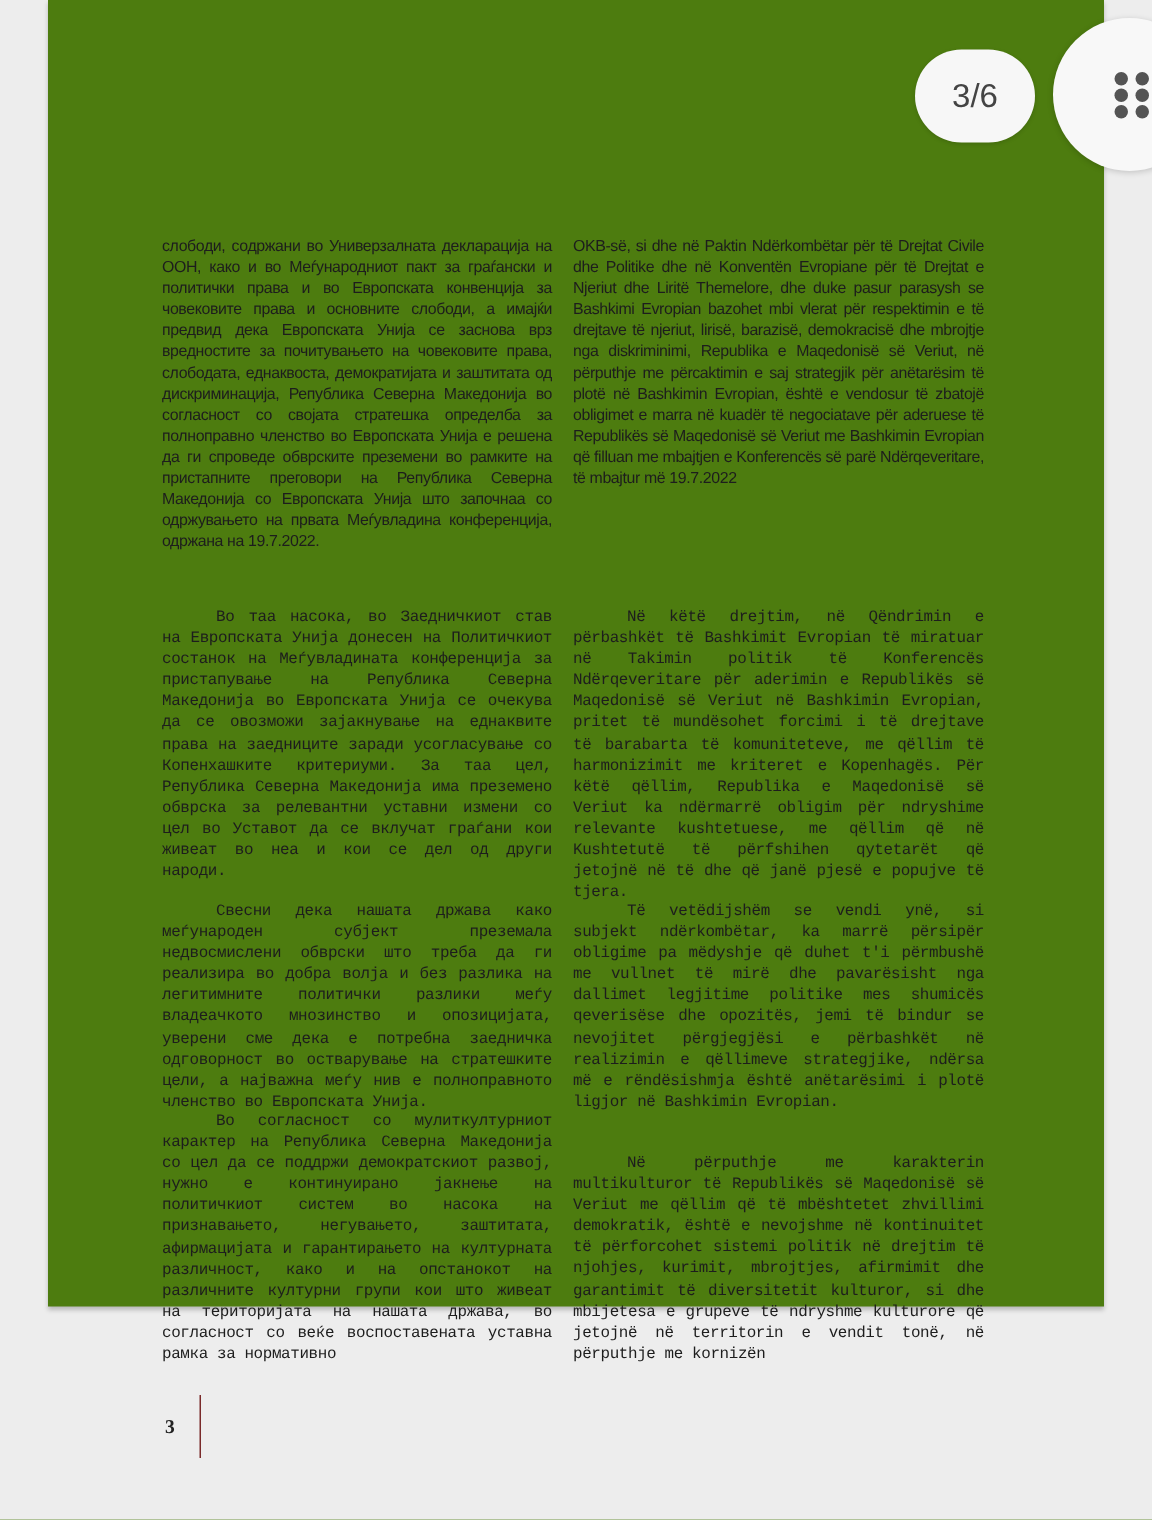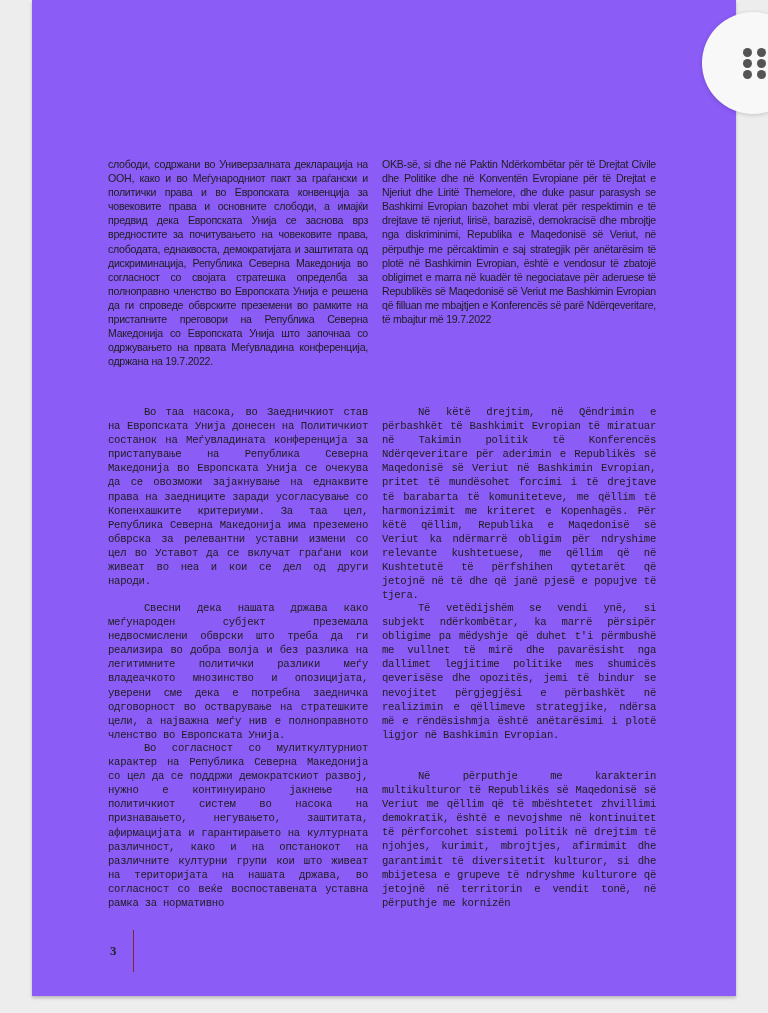--- a/index.html
+++ b/index.html
@@ -7,22 +7,22 @@
     width: 768px; height: 1013px; overflow: hidden;
     background: #ececec;
     position: relative;
     font-family: "Liberation Sans", sans-serif;
   }
   .viewer {
     position: absolute; left: 0; top: 0; width: 768px; height: 1013px;
     background: #ededed;
   }
   .page {
-    position: absolute; left: 32px; top: 0; width: 704px; height: 996px;
-    background: #8b5cf6;
+    position: absolute; left: 32px; top: 0; width: 704px; height: 871px;
+    background: #4d7c0f;
     box-shadow: 0 2px 3px rgba(0,0,0,0.22);
   }
   .col {
     position: absolute; top: 157px;
     font-family: "Liberation Sans", sans-serif;
     font-size: 10.6px; line-height: 14.1px; color: #1d1d1d;
     letter-spacing: -0.25px;
   }
   .col.left { left: 76px; width: 260px; }
   .col.right { left: 350px; width: 274px; }
@@ -70,20 +70,21 @@
       <p class="para" style="top:0px">OKB-së, si dhe në Paktin Ndërkombëtar për të Drejtat Civile dhe Politike dhe në Konventën Evropiane për të Drejtat e Njeriut dhe Liritë Themelore, dhe duke pasur parasysh se Bashkimi Evropian bazohet mbi vlerat për respektimin e të drejtave të njeriut, lirisë, barazisë, demokracisë dhe mbrojtje nga diskriminimi, Republika e Maqedonisë së Veriut, në përputhje me përcaktimin e saj strategjik për anëtarësim të plotë në Bashkimin Evropian, është e vendosur të zbatojë obligimet e marra në kuadër të negociatave për aderuese të Republikës së Maqedonisë së Veriut me Bashkimin Evropian që filluan me mbajtjen e Konferencës së parë Ndërqeveritare, të mbajtur më 19.7.2022</p>
       <p class="para indent" style="top:248px">Në këtë drejtim, në Qëndrimin e përbashkët të Bashkimit Evropian të miratuar në Takimin politik të Konferencës Ndërqeveritare për aderimin e Republikës së Maqedonisë së Veriut në Bashkimin Evropian, pritet të mundësohet forcimi i të drejtave të barabarta të komuniteteve, me qëllim të harmonizimit me kriteret e Kopenhagës. Për këtë qëllim, Republika e Maqedonisë së Veriut ka ndërmarrë obligim për ndryshime relevante kushtetuese, me qëllim që në Kushtetutë të përfshihen qytetarët që jetojnë në të dhe që janë pjesë e popujve të tjera.</p>
       <p class="para indent" style="top:444px">Të vetëdijshëm se vendi ynë, si subjekt ndërkombëtar, ka marrë përsipër obligime pa mëdyshje që duhet t'i përmbushë me vullnet të mirë dhe pavarësisht nga dallimet legjitime politike mes shumicës qeverisëse dhe opozitës, jemi të bindur se nevojitet përgjegjësi e përbashkët në realizimin e qëllimeve strategjike, ndërsa më e rëndësishmja është anëtarësimi i plotë ligjor në Bashkimin Evropian.</p>
       <p class="para indent" style="top:612px">Në përputhje me karakterin multikulturor të Republikës së Maqedonisë së Veriut me qëllim që të mbështetet zhvillimi demokratik, është e nevojshme në kontinuitet të përforcohet sistemi politik në drejtim të njohjes, kurimit, mbrojtjes, afirmimit dhe garantimit të diversitetit kulturor, si dhe mbijetesa e grupeve të ndryshme kulturore që jetojnë në territorin e vendit tonë, në përputhje me kornizën</p>
     </div>
 
     <div class="pagenum">3</div>
     <div class="pagenum-rule"></div>
   </div>
 
+  <div class="page-indicator">3/6</div>
 
   <div class="grid-btn">
     <div class="dots">
       <span></span>
         <span></span>
         <span></span>
         <span></span>
         <span></span>
         <span></span>
     </div>

